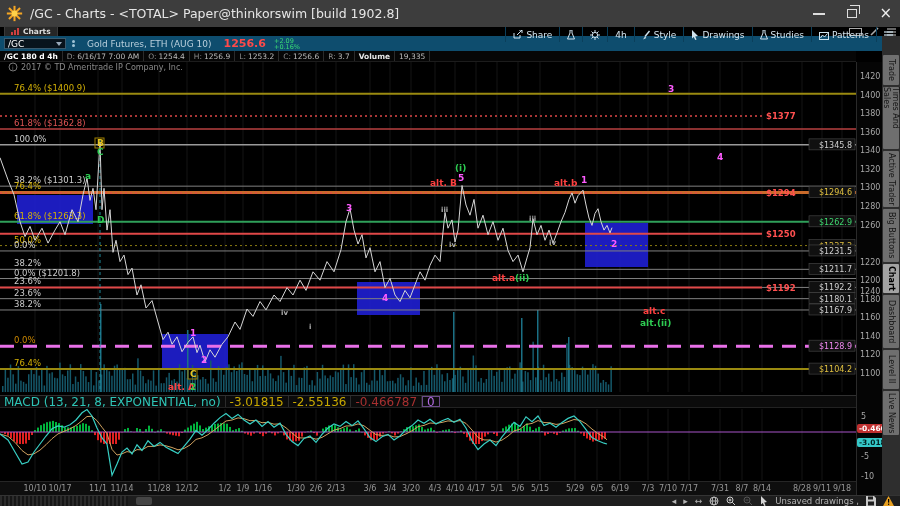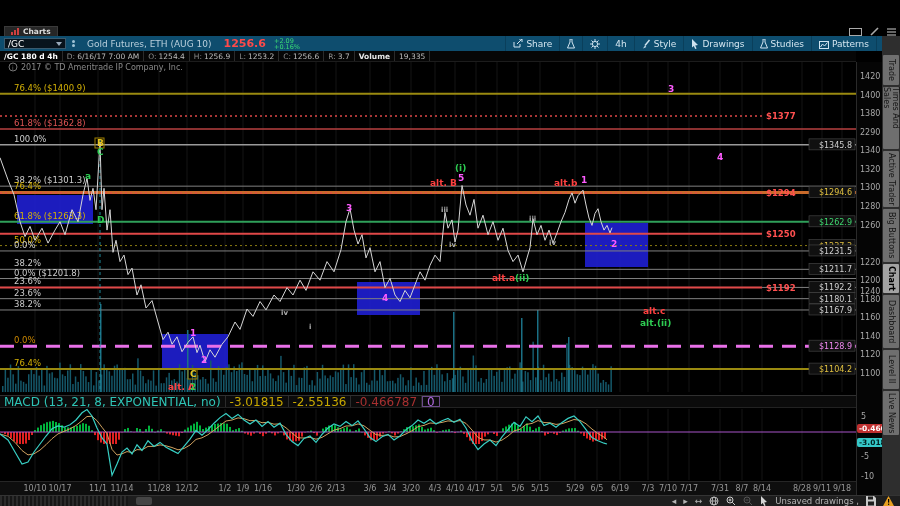--- a/index.html
+++ b/index.html
@@ -25,21 +25,21 @@
   
   #toolbar{position:absolute;left:0;top:36px;width:900px;height:15px;background:#0e4d6e;display:flex;align-items:center;font-size:9px;color:#c6dbe7;}
   #symbolbox{margin-left:4px;width:62px;height:11px;background:#08131c;border:1px solid #3a5a6e;color:#fff;display:flex;align-items:center;padding:0 3px;font-size:9px;}
   #symbolbox .caret{margin-left:auto;width:0;height:0;border-left:3px solid transparent;border-right:3px solid transparent;border-top:4px solid #9ab;}
   .linkicon{margin-left:6px;display:flex;flex-direction:column;gap:1px;}
   .linkicon i{width:3px;height:3px;background:#9fc2d4;border-radius:50%;}
   #desc{margin-left:12px;color:#b9cfdc;}
   #lastprice{margin-left:12px;color:#ff4a4a;font-weight:bold;font-size:11px;}
   #chg{margin-left:8px;display:flex;flex-direction:column;line-height:6px;}
   #chg span{color:#3adb76;font-size:6.5px;}
-  .tb-right{margin-left:auto;display:flex;align-items:flex-start;height:15px;}
+  .tb-right{margin-left:auto;display:flex;align-items:flex-start;height:33px;}
   .tb-btn{display:flex;align-items:center;gap:3px;padding:0 7px;height:15px;border-left:1px solid #0a3f5b;color:#d5e6f0;font-size:9px;white-space:nowrap;}
   .tb-btn svg{display:block;}
 
   
   #ohlc{position:absolute;left:0;top:51px;width:856px;height:11px;background:#060606;display:flex;align-items:stretch;border-bottom:1px solid #1c1c1c;font-size:7.5px;}
   #ohlc .cell{display:flex;align-items:center;padding:0 4px;border-right:1px solid #2b2b2b;white-space:nowrap;}
   #ohlc .sym{color:#fff;font-weight:bold;}
   #ohlc .lab{color:#8d8d8d;margin-right:2px;}
   #ohlc .val{color:#bdbdbd;}
   #ohlc .vollab{color:#e8e8e8;font-weight:bold;}
@@ -70,20 +70,37 @@
   
   #sidebar{position:absolute;left:882px;top:36px;width:18px;height:459px;background:#2e2e2e;}
   .vtab{position:absolute;left:1px;width:16px;background:#6f6f6f;color:#161616;writing-mode:vertical-rl;font-size:8px;display:flex;align-items:center;justify-content:center;border-radius:1px;}
   .vtab.active{background:#a3a3a3;color:#000;font-weight:bold;}
 </style>
 </head>
 <body>
 
 <div id="app">
 
+  <div id="titlebar">
+    <svg class="logo" viewBox="0 0 20 20">
+      <g stroke="#f5a623" stroke-width="2.4">
+        <line x1="10" y1="1" x2="10" y2="19"></line>
+          <line x1="1" y1="10" x2="19" y2="10"></line>
+        <line x1="3.5" y1="3.5" x2="16.5" y2="16.5"></line>
+          <line x1="16.5" y1="3.5" x2="3.5" y2="16.5"></line>
+      </g>
+      <circle cx="10" cy="10" r="3.4" fill="#ffd24a"></circle>
+    </svg>
+    <span class="ttl">/GC - Charts - &lt;TOTAL&gt; Paper@thinkorswim [build 1902.8]</span>
+    <div class="wincontrols">
+      <div class="minbtn"></div>
+      <div class="restorebtn"></div>
+      <div class="closebtn">×</div>
+    </div>
+  </div>
 
   <div id="tabrow">
     <div id="chartstab">
       <svg width="8" height="7" viewBox="0 0 8 7">
         <rect x="0" y="4" width="2" height="3" fill="#d04040"></rect>
           <rect x="3" y="2" width="2" height="5" fill="#d04040"></rect>
           <rect x="6" y="0" width="2" height="7" fill="#d04040"></rect>
       </svg>
       <span>Charts</span>
     </div>
@@ -878,21 +895,21 @@
       <span style="left: 745px;">8/14</span>
       <span style="left: 785px;">8/28</span>
       <span style="left: 805px;">9/11</span>
       <span style="left: 825px;">9/18</span>
     </div>
 
   <div id="axis">
       <span class="tick" style="top: 10px;">1420</span>
       <span class="tick" style="top: 28.5625px;">1400</span>
       <span class="tick" style="top: 47.125px;">1380</span>
-      <span class="tick" style="top: 65.6875px;">2290</span>
+      <span class="tick" style="top: 65.6875px;">1360</span>
       <span class="tick" style="top: 84.25px;">1340</span>
       <span class="tick" style="top: 102.812px;">1320</span>
       <span class="tick" style="top: 121.375px;">1300</span>
       <span class="tick" style="top: 139.938px;">1280</span>
       <span class="tick" style="top: 158.5px;">1260</span>
       <span class="tick" style="top: 177.062px; margin-top: 48px;">1240</span>
       <span class="tick" style="top: 195.625px;">1220</span>
       <span class="tick" style="top: 214.188px;">1200</span>
       <span class="tick" style="top: 232.75px;">1180</span>
       <span class="tick" style="top: 251.312px;">1160</span>

